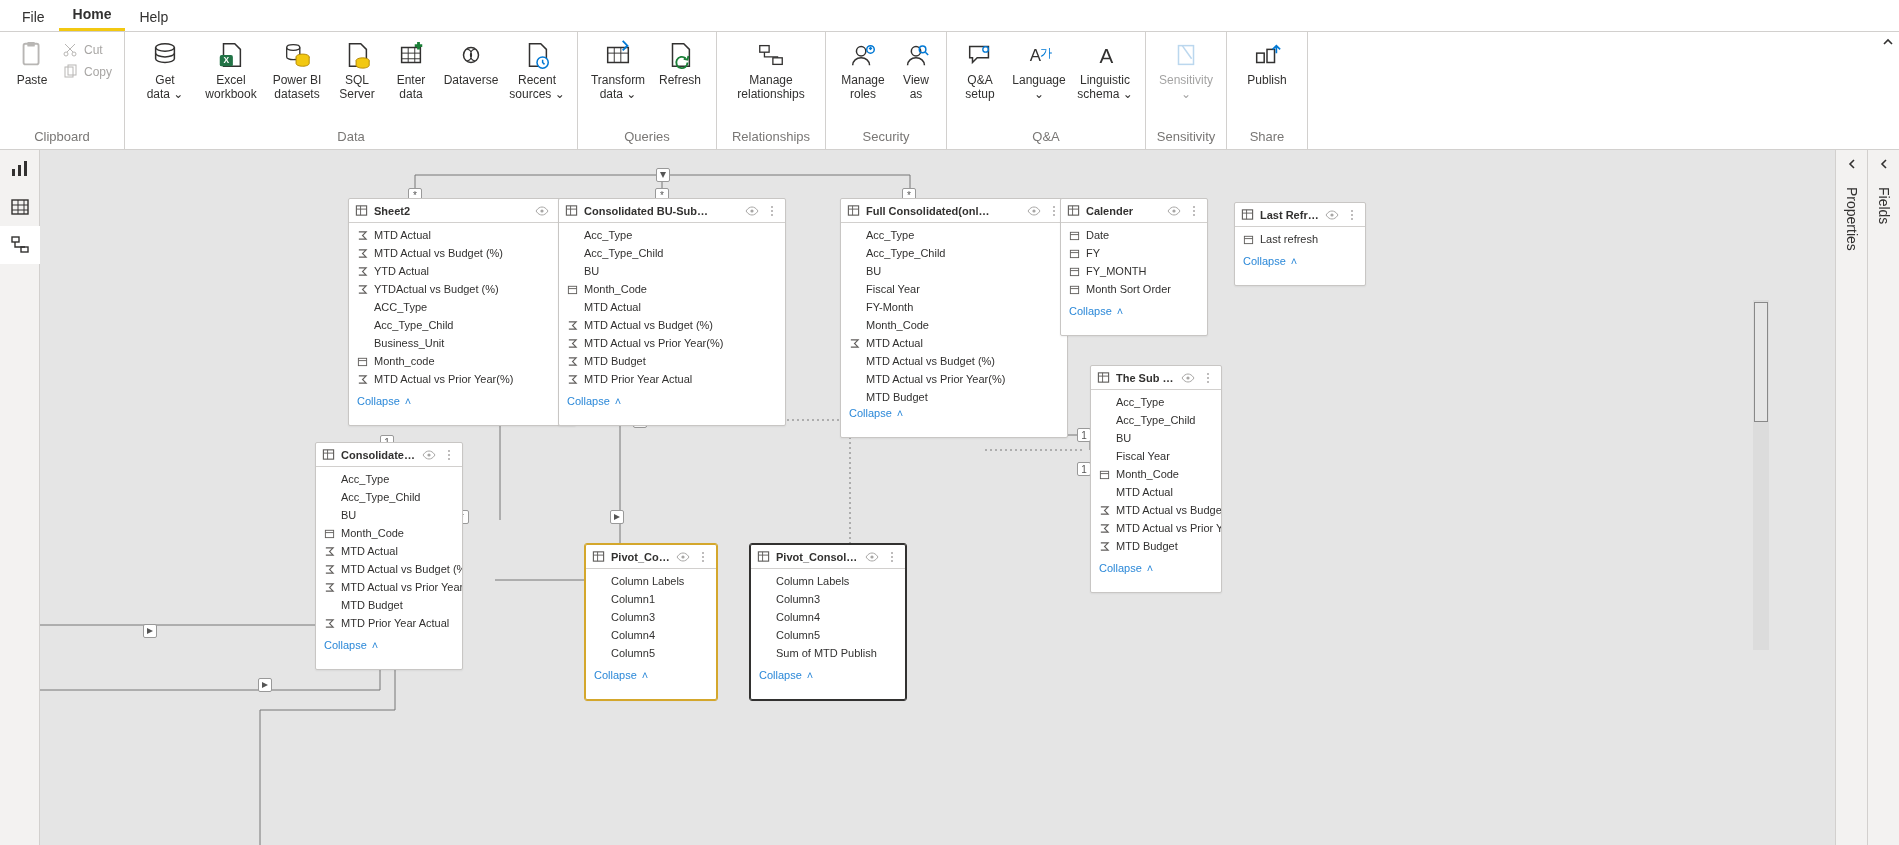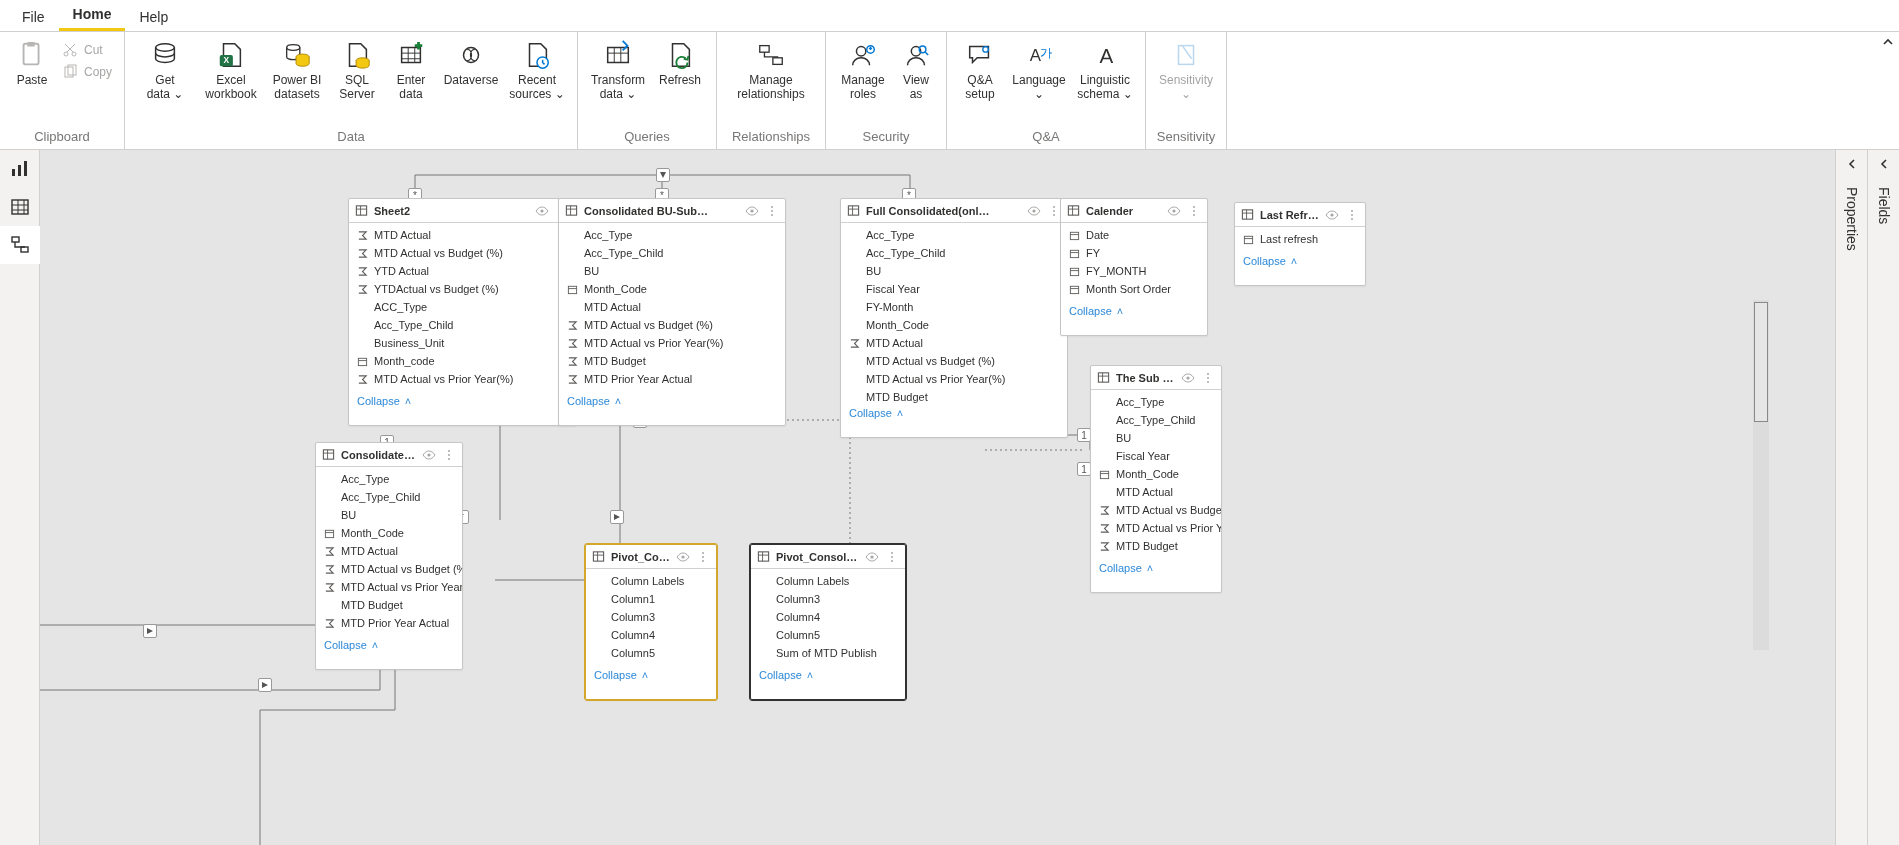--- a/index.html
+++ b/index.html
@@ -291,20 +291,33 @@
             <rect x="8" y="6" width="16" height="20" fill="none" stroke="#6aa7da" stroke-width="1.6"></rect>
             <path d="M12 6l10 14" stroke="#6aa7da" stroke-width="1.6"></path>
           </svg>
         <span class="lbl">Sensitivity
 ⌄</span>
       </div>
     </div>
     <div class="rgroup-label">Sensitivity</div>
   </div>
 
+  <div class="rgroup">
+    <div class="rgroup-body">
+      <div class="rbtn">
+        <svg viewBox="0 0 32 32">
+            <rect x="5" y="14" width="8" height="10" fill="none" stroke="#323130" stroke-width="1.6"></rect>
+            <rect x="16" y="10" width="8" height="14" fill="none" stroke="#323130" stroke-width="1.6"></rect>
+            <path d="M26 6v8M22 10l4-4 4 4" fill="none" stroke="#0078d4" stroke-width="1.8"></path>
+          </svg>
+        <span class="lbl">Publish</span>
+      </div>
+    </div>
+    <div class="rgroup-label">Share</div>
+  </div>
 
   <div style="flex:1"></div>
   <div style="width:22px;display:flex;align-items:flex-start;justify-content:center;padding-top:4px;cursor:pointer">
     <svg width="12" height="12" viewBox="0 0 12 12">
         <path d="M2 8l4-4 4 4" fill="none" stroke="#323130" stroke-width="1.6"></path>
       </svg>
   </div>
 </div>
 
 <div class="viewstrip">

